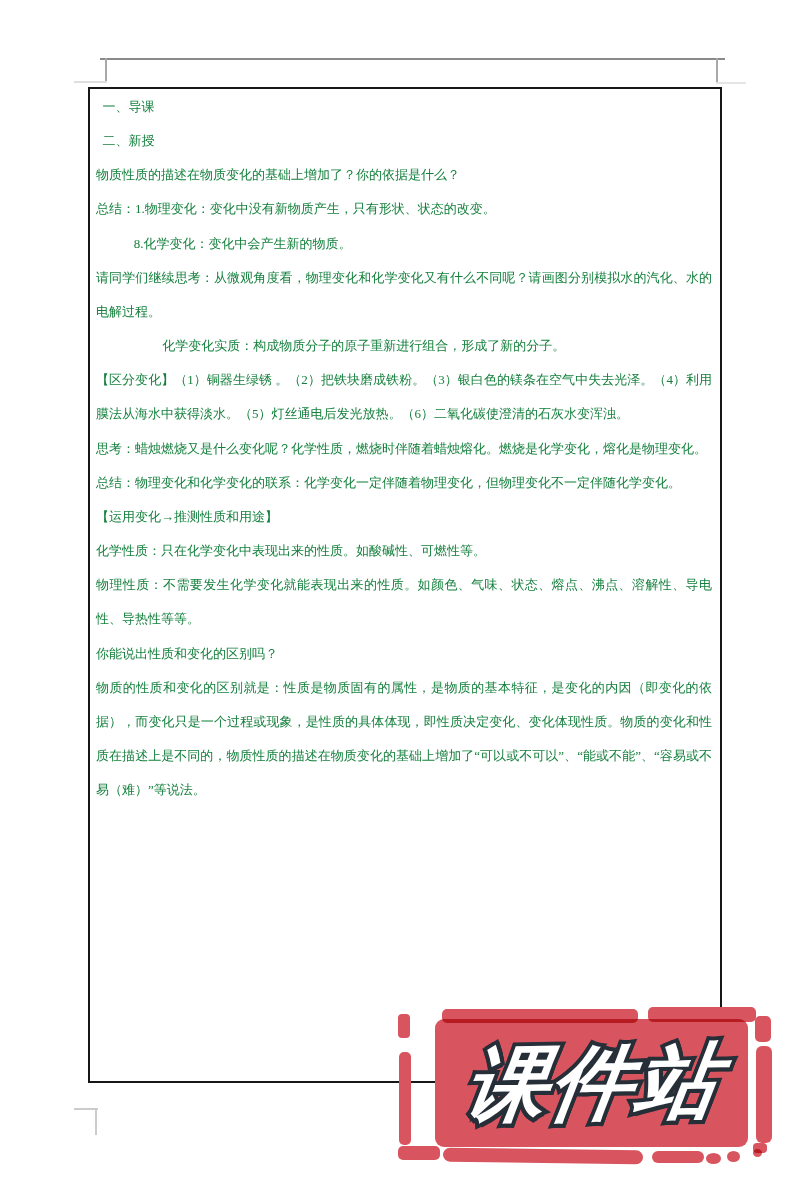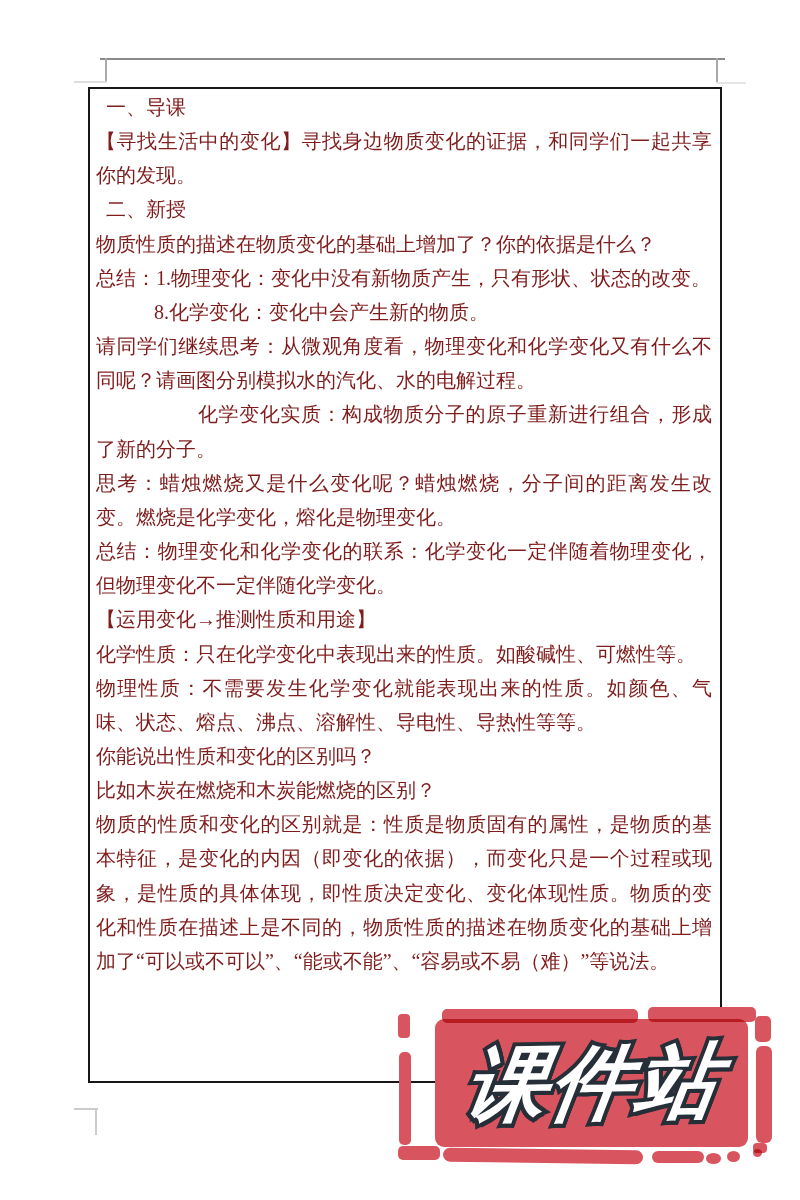--- a/index.html
+++ b/index.html
@@ -18,21 +18,21 @@
   .crop-bottom-h{left:74px;top:1108px;width:24px;height:2px;background:#cccccc;}
   .crop-bottom-v{left:95px;top:1108px;width:2px;height:27px;background:#cccccc;}
 
   
   .doc-table{
     position:absolute;left:88px;top:87px;width:634px;height:996px;
     border:2px solid #171717;box-sizing:border-box;
     padding:1px 8px 0 6px;overflow:hidden;z-index:2;
   }
   .doc-table p{
-    margin:0;font-size:20px;line-height:34.15px;color:#7f1d1d;
+    margin:0;font-size:13px;line-height:34.15px;color:#15803d;
     text-align:justify;text-justify:inter-ideograph;
     word-break:break-all;
   }
   .ind-half{text-indent:0.5em;}
   .ind-3{text-indent:2.9em;}
   .ind-5{text-indent:5.1em;}
 
   
   .stamp{position:absolute;left:0;top:0;z-index:5;}
   .rp{position:absolute;background:#d8545e;mix-blend-mode:multiply;}
@@ -74,34 +74,33 @@
 <div class="edge edge-line"></div>
 <div class="edge edge-tick-left"></div>
 <div class="edge edge-tick-right"></div>
 <div class="crop crop-top-left"></div>
 <div class="crop crop-top-right"></div>
 <div class="crop crop-bottom-h"></div>
 <div class="crop crop-bottom-v"></div>
 
 <div class="doc-table">
   <p class="ind-half">一、导课</p>
-  <p>【寻找生活中的变化】寻找身边物质变化的证据，和同学们一起共享你的发现。</p>
   <p class="ind-half">二、新授</p>
   <p>物质性质的描述在物质变化的基础上增加了？你的依据是什么？</p>
   <p>总结：1.物理变化：变化中没有新物质产生，只有形状、状态的改变。</p>
   <p class="ind-3">8.化学变化：变化中会产生新的物质。</p>
   <p>请同学们继续思考：从微观角度看，物理变化和化学变化又有什么不同呢？请画图分别模拟水的汽化、水的电解过程。</p>
   <p class="ind-5">化学变化实质：构成物质分子的原子重新进行组合，形成了新的分子。</p>
-  <p>思考：蜡烛燃烧又是什么变化呢？蜡烛燃烧，分子间的距离发生改变。燃烧是化学变化，熔化是物理变化。</p>
+  <p>【区分变化】（1）铜器生绿锈 。（2）把铁块磨成铁粉。（3）银白色的镁条在空气中失去光泽。（4）利用膜法从海水中获得淡水。（5）灯丝通电后发光放热。（6）二氧化碳使澄清的石灰水变浑浊。</p>
+  <p>思考：蜡烛燃烧又是什么变化呢？化学性质，燃烧时伴随着蜡烛熔化。燃烧是化学变化，熔化是物理变化。</p>
   <p>总结：物理变化和化学变化的联系：化学变化一定伴随着物理变化，但物理变化不一定伴随化学变化。</p>
   <p>【运用变化→推测性质和用途】</p>
   <p>化学性质：只在化学变化中表现出来的性质。如酸碱性、可燃性等。</p>
   <p>物理性质：不需要发生化学变化就能表现出来的性质。如颜色、气味、状态、熔点、沸点、溶解性、导电性、导热性等等。</p>
   <p>你能说出性质和变化的区别吗？</p>
-  <p>比如木炭在燃烧和木炭能燃烧的区别？</p>
   <p>物质的性质和变化的区别就是：性质是物质固有的属性，是物质的基本特征，是变化的内因（即变化的依据），而变化只是一个过程或现象，是性质的具体体现，即性质决定变化、变化体现性质。物质的变化和性质在描述上是不同的，物质性质的描述在物质变化的基础上增加了“可以或不可以”、“能或不能”、“容易或不易（难）”等说法。</p>
 </div>
 
 <div class="stamp">
   <div class="rp rp-inner"></div>
   <div class="rp rp-fl-a"></div>
   <div class="rp rp-fl-b"></div>
   <div class="rp rp-bl"></div>
   <div class="rp rp-ft-a"></div>
   <div class="rp rp-ft-b"></div>

